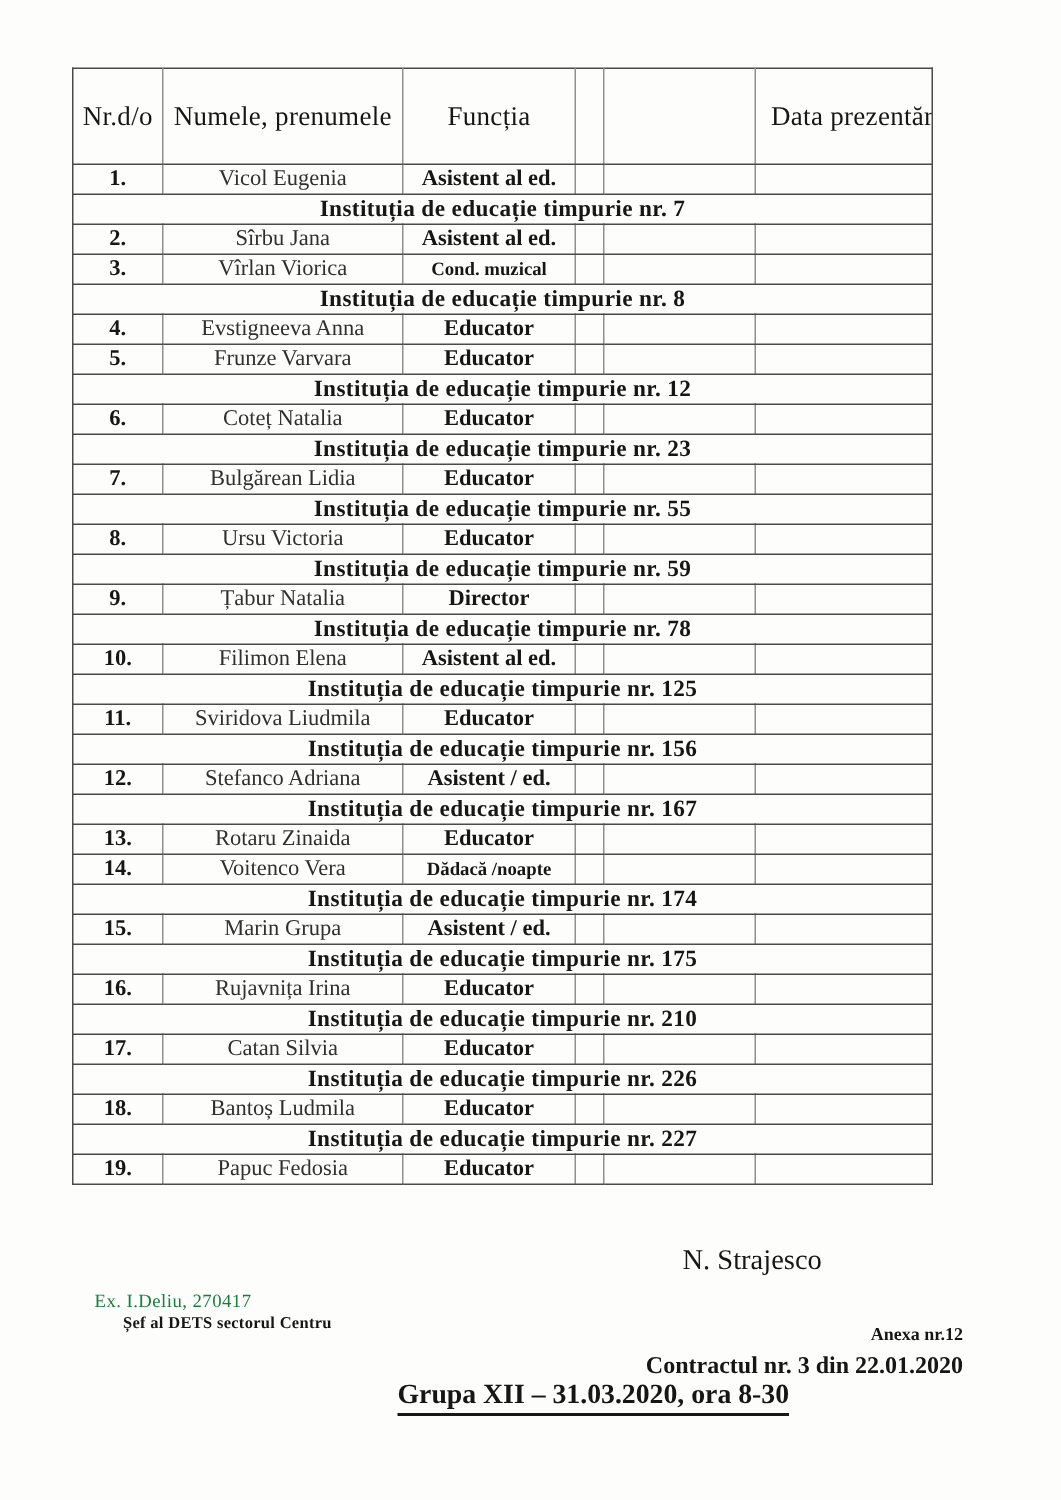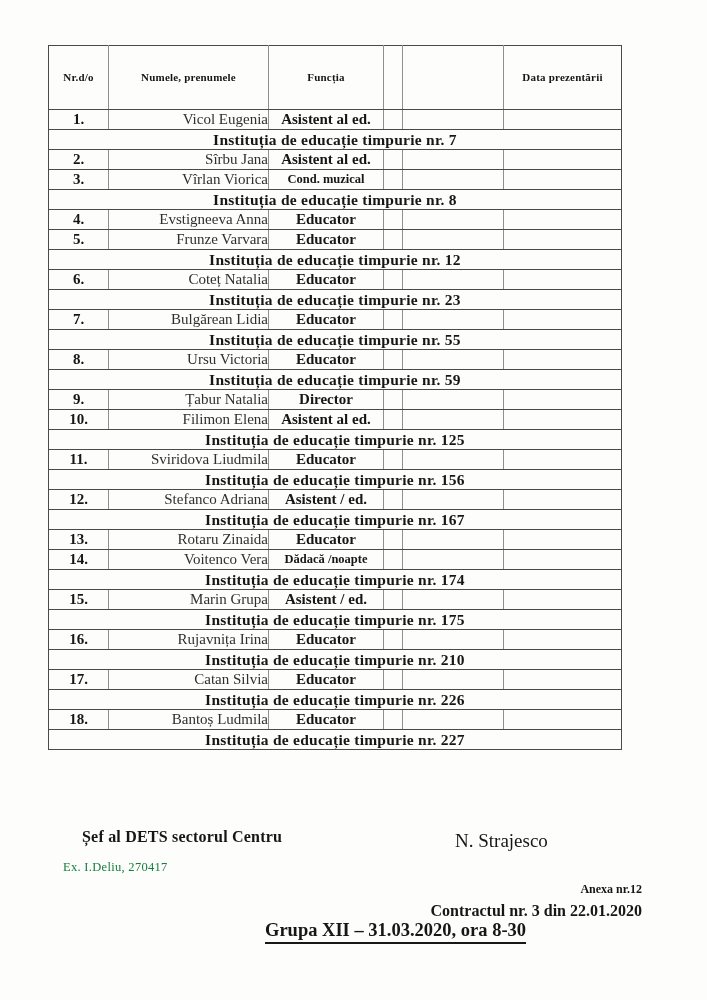--- a/index.html
+++ b/index.html
@@ -34,47 +34,47 @@
     padding: 0;
     overflow: hidden;
     white-space: nowrap;
   }
   table.roster { border: 1px solid var(--line-dark, #4a4a4a); }
   table.roster th:first-child, table.roster td:first-child { border-left: 1px solid var(--line-dark,#4a4a4a); }
   table.roster th:last-child,  table.roster td:last-child  { border-right: 1px solid var(--line-dark,#4a4a4a); }
 
   thead th {
     height: 63px;
-    font-size: 11px;
-    font-weight: bold;
+    font-size: 18px;
+    font-weight: normal;
     text-align: center;
     vertical-align: middle;
     letter-spacing: 0.2px;
     white-space: normal;
     line-height: 1.35;
   }
   thead th.h-date { padding: 0 10px; }
 
   tr.section-row td {
     height: 19px;
     font-size: 15.5px;
     font-weight: bold;
     text-align: center;
     letter-spacing: 0.25px;
   }
   tr.data-row td { height: 19px; font-size: 15px; vertical-align: middle; }
   td.cell-nr   { text-align: center; font-weight: bold; font-size: 14.5px; }
-  td.cell-name { text-align: right; padding-left: 9px; color: #2f2f2f; }
+  td.cell-name { text-align: center; padding-left: 9px; color: #2f2f2f; }
   td.cell-func { text-align: center; font-weight: bold; font-size: 14.5px; }
   td.cell-func.compact { font-size: 12.5px; }
 
   
   .sig-label {
-    position: absolute; left: 82px; top: 828px;
-    font-size: 16px; font-weight: bold; letter-spacing: 0.2px;
+    position: absolute; left: 82px; top: 876px;
+    font-size: 11px; font-weight: bold; letter-spacing: 0.2px;
   }
   .sig-name {
     position: absolute; left: 455px; top: 830px;
     font-size: 19px; font-weight: normal; text-align: right;
   }
   .executor {
     position: absolute; left: 63px; top: 860px;
     font-size: 12.5px; color: #15803d; letter-spacing: 0.3px;
   }
   .annex {
@@ -201,20 +201,23 @@
           <td colspan="6">Instituția de educație timpurie nr. 59</td>
         </tr>
         <tr class="data-row">
           <td class="cell-nr">9.</td>
           <td class="cell-name">Țabur Natalia</td>
           <td class="cell-func">Director</td>
           <td class="cell-e1"></td>
           <td class="cell-e2"></td>
           <td class="cell-date"></td>
         </tr>
+        <tr class="section-row">
+          <td colspan="6">Instituția de educație timpurie nr. 78</td>
+        </tr>
         <tr class="data-row">
           <td class="cell-nr">10.</td>
           <td class="cell-name">Filimon Elena</td>
           <td class="cell-func">Asistent al ed.</td>
           <td class="cell-e1"></td>
           <td class="cell-e2"></td>
           <td class="cell-date"></td>
         </tr>
         <tr class="section-row">
           <td colspan="6">Instituția de educație timpurie nr. 125</td>
@@ -296,20 +299,28 @@
         <tr class="data-row">
           <td class="cell-nr">18.</td>
           <td class="cell-name">Bantoș Ludmila</td>
           <td class="cell-func">Educator</td>
           <td class="cell-e1"></td>
           <td class="cell-e2"></td>
           <td class="cell-date"></td>
         </tr>
         <tr class="section-row">
           <td colspan="6">Instituția de educație timpurie nr. 227</td>
+        </tr>
+        <tr class="data-row">
+          <td class="cell-nr">19.</td>
+          <td class="cell-name">Papuc Fedosia</td>
+          <td class="cell-func">Educator</td>
+          <td class="cell-e1"></td>
+          <td class="cell-e2"></td>
+          <td class="cell-date"></td>
         </tr>
       </tbody>
   </table>
 
   <div class="sig-label">Șef al DETS sectorul Centru</div>
   <div class="sig-name">N. Strajesco</div>
   <div class="executor">Ex. I.Deliu, 270417</div>
   <div class="annex">Anexa nr.12</div>
   <div class="contract">Contractul nr. 3 din 22.01.2020</div>
   <div class="group">Grupa XII – 31.03.2020, ora 8-30</div>

